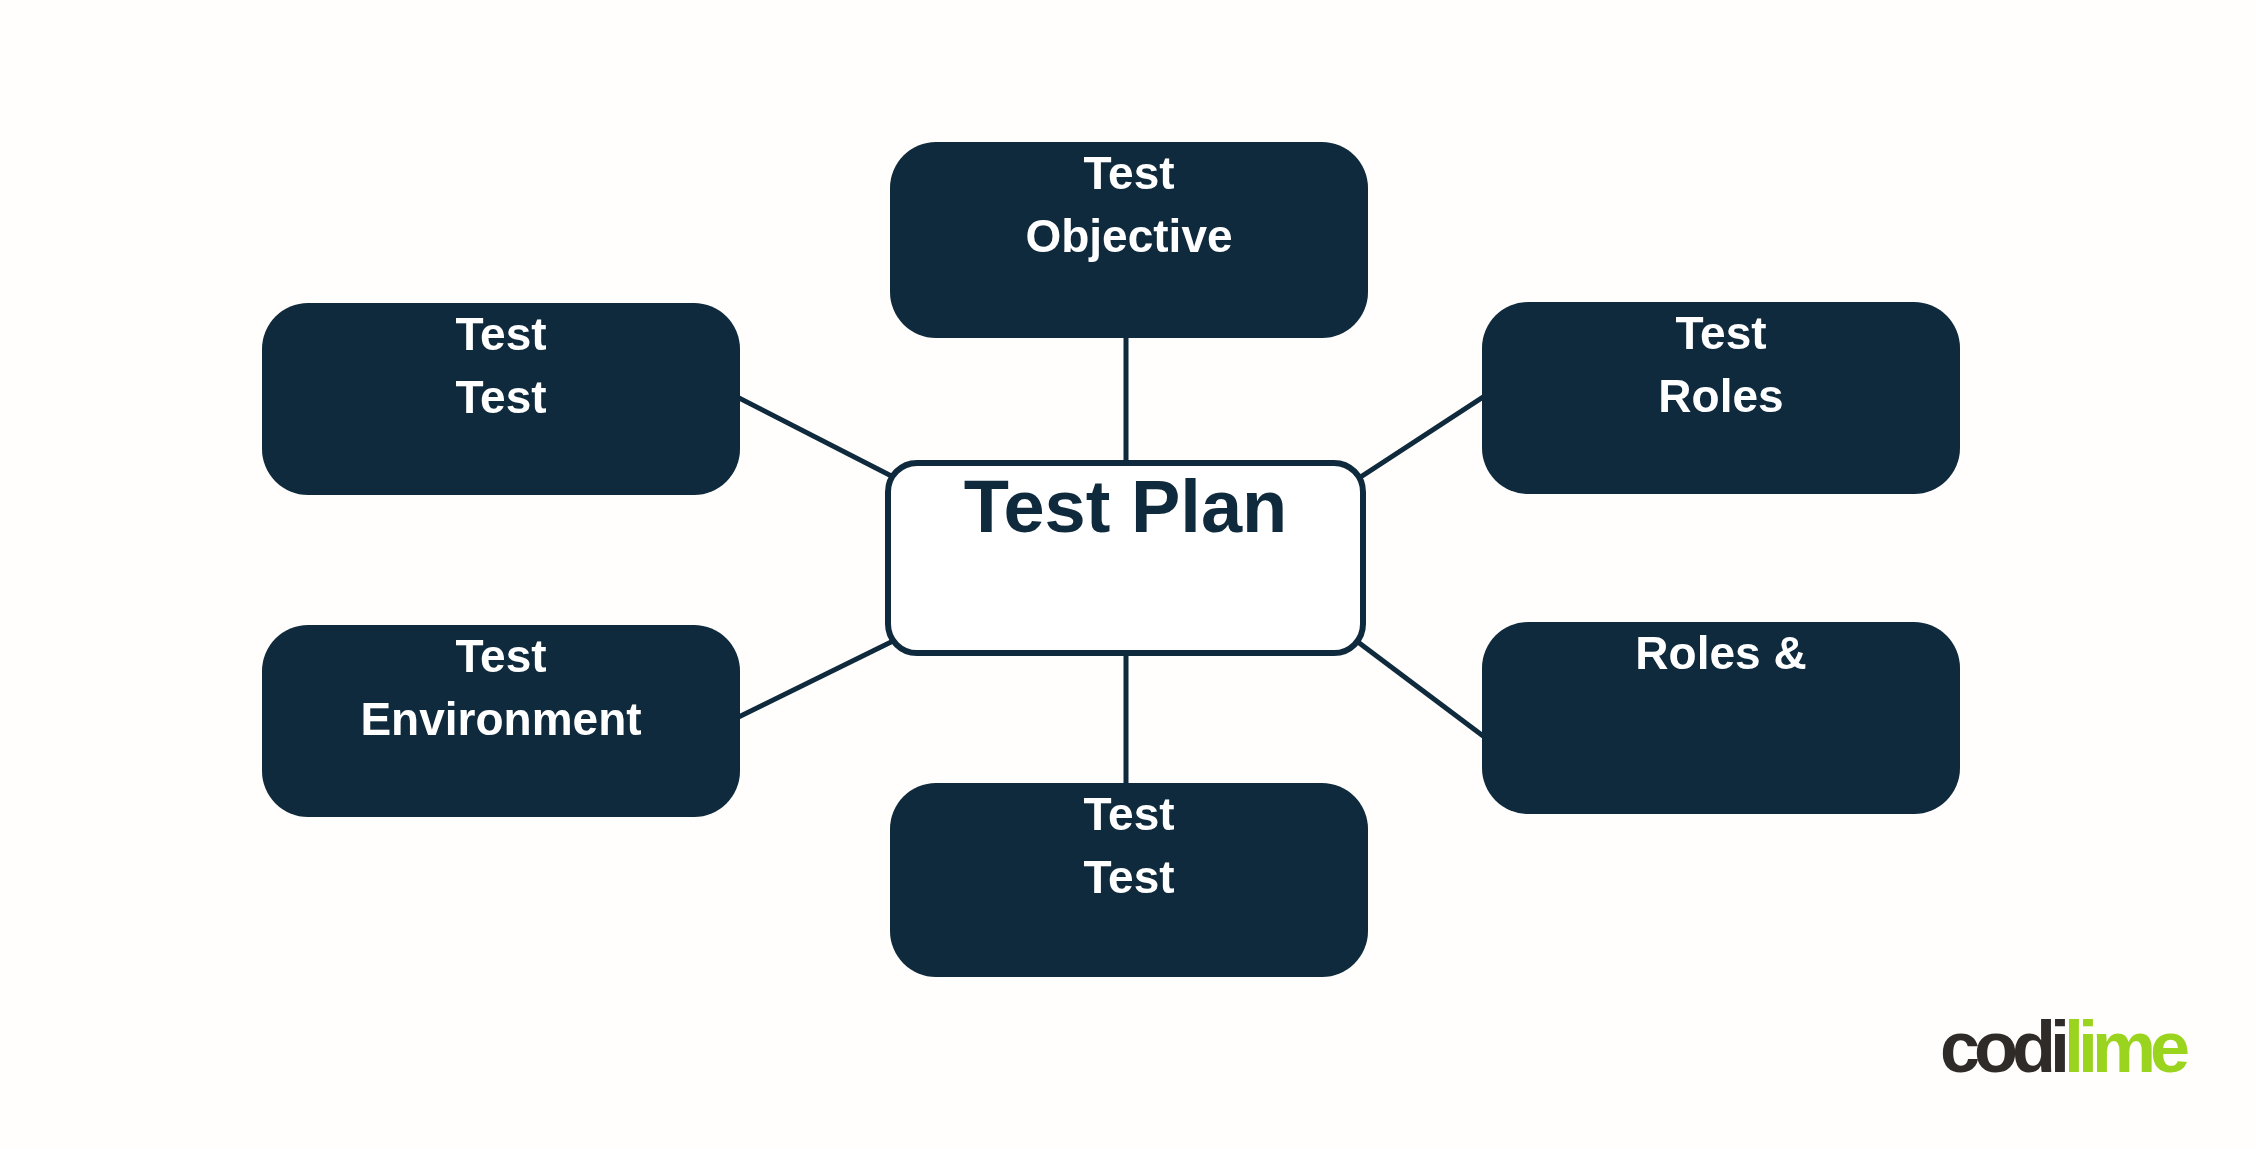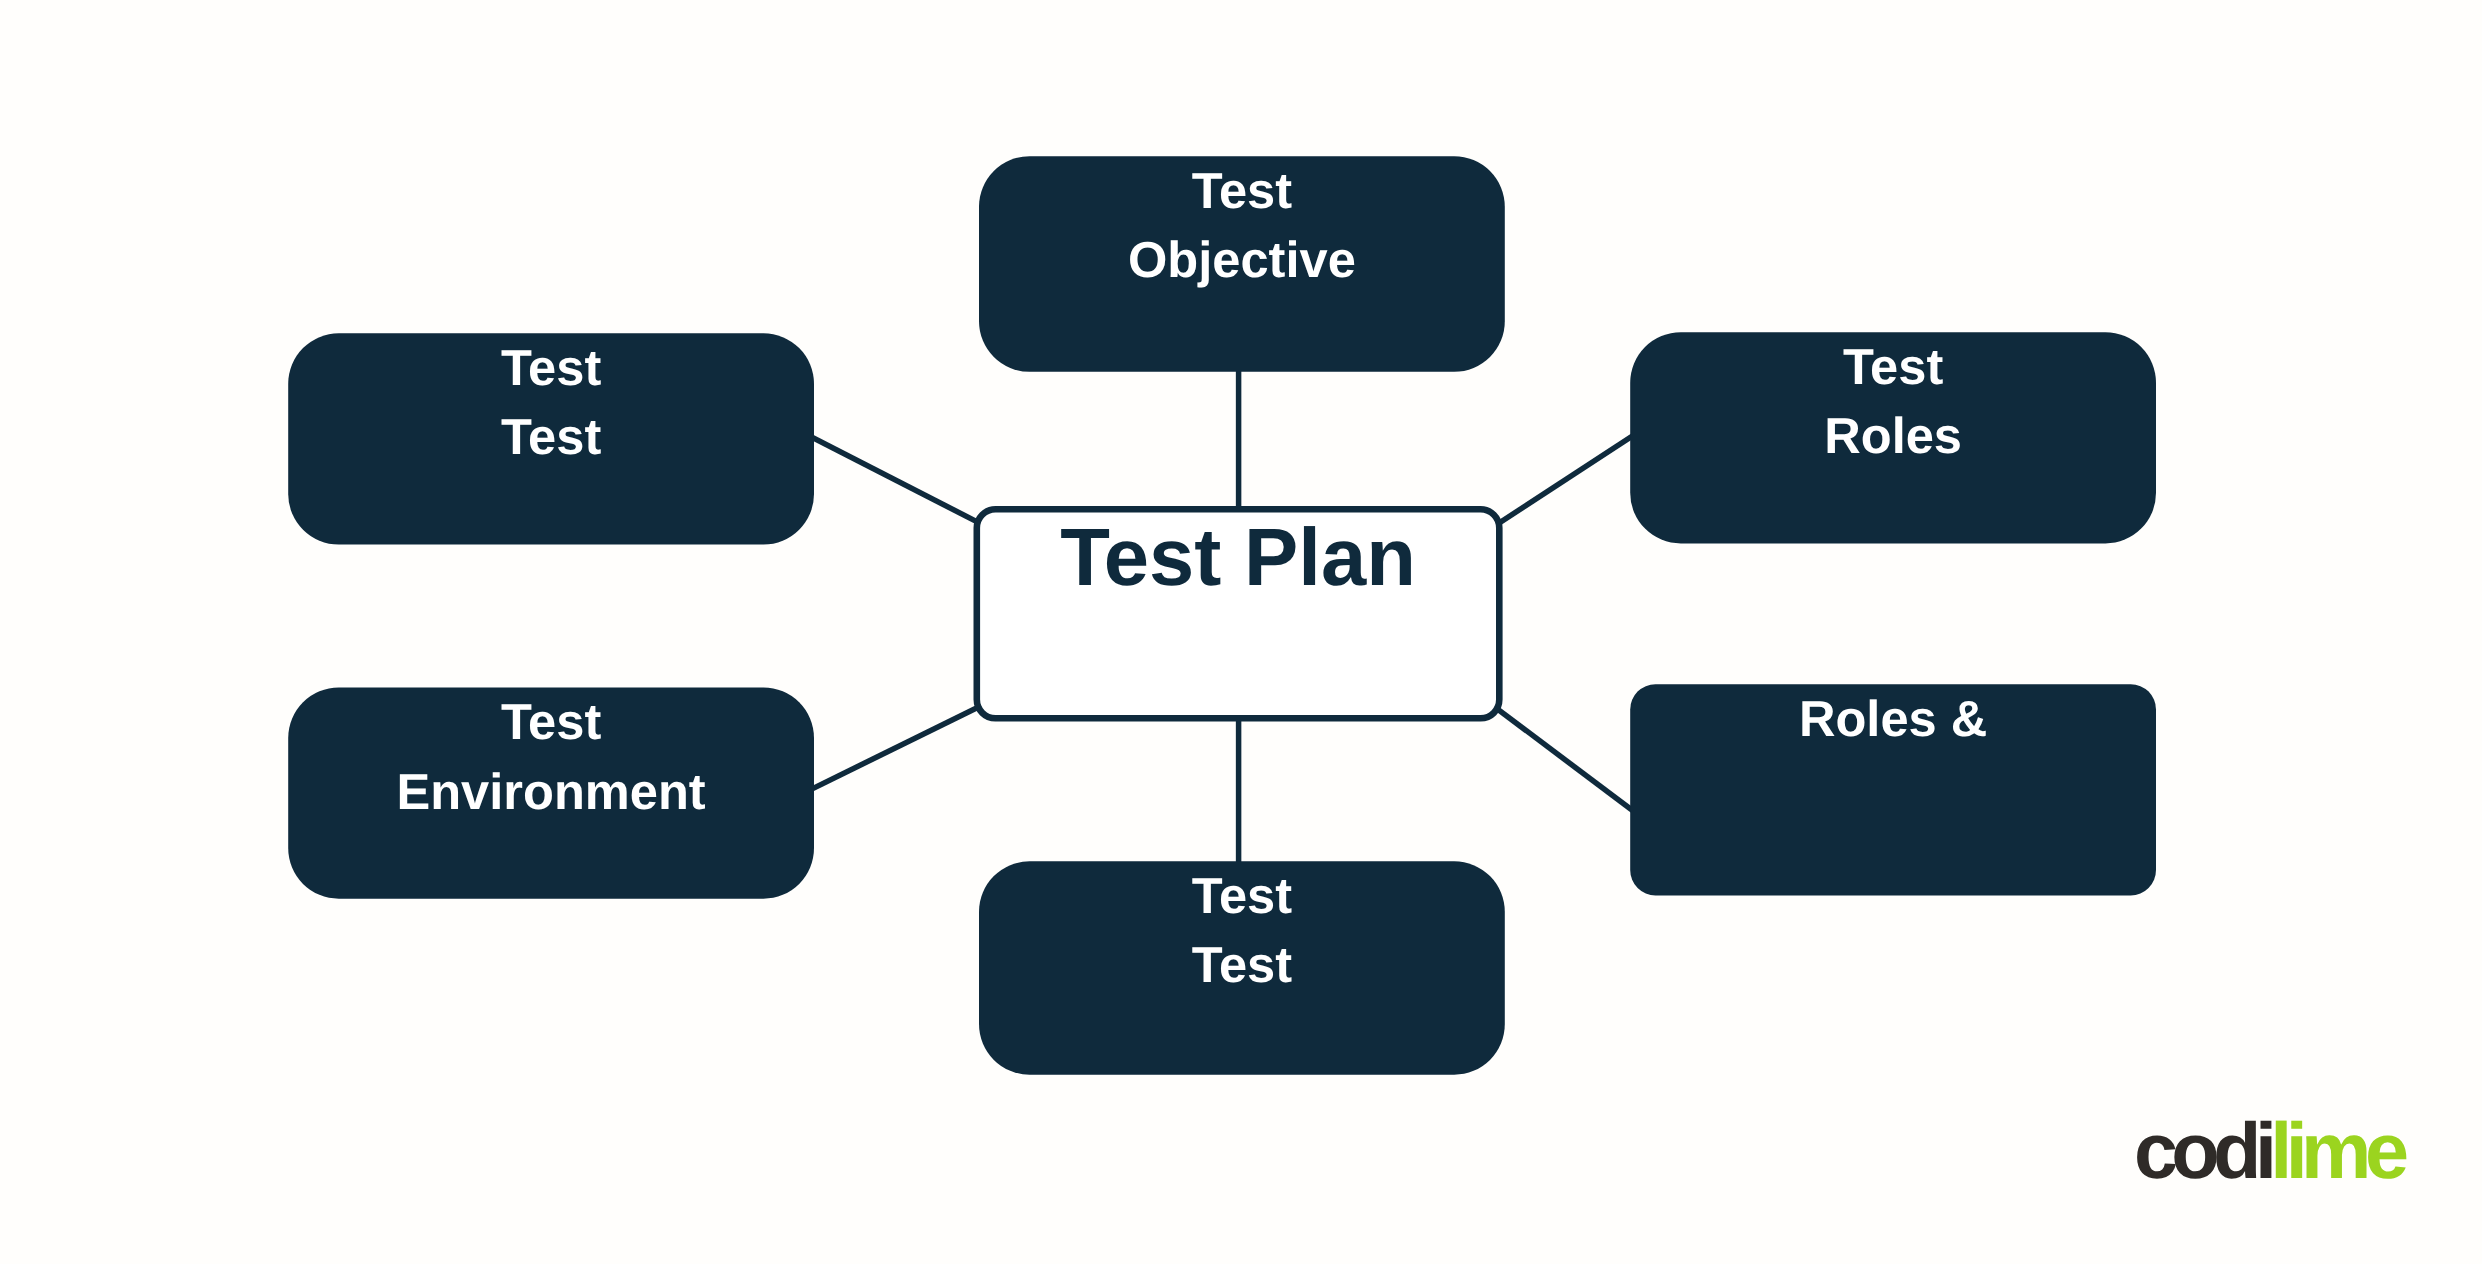--- a/index.html
+++ b/index.html
@@ -45,28 +45,28 @@
     align-items: center;
     text-align: center;
     font-weight: bold;
     font-size: 46px;
     line-height: 1.38;
   }
   .n-objective   { left: 890px;  top: 142px; width: 478px; height: 196px; }
   .n-scope       { left: 262px;  top: 303px; width: 478px; height: 192px; }
   .n-design      { left: 1482px; top: 302px; width: 478px; height: 192px; }
   .n-environment { left: 262px;  top: 625px; width: 478px; height: 192px; }
-  .n-roles       { left: 1482px; top: 622px; width: 478px; height: 192px; border-radius: 23px; }
+  .n-roles       { left: 1482px; top: 622px; width: 478px; height: 192px; }
   .n-tools       { left: 890px;  top: 783px; width: 478px; height: 194px; }
   .n-center {
     left: 885px; top: 460px; width: 481px; height: 196px;
     background: var(--center-fill);
     color: var(--navy);
     border: 6px solid var(--navy);
-    border-radius: 20px;
+    border-radius: 32px;
     font-size: 74px;
     line-height: 1.1;
   }
   .logo {
     position: absolute;
     right: 72px;
     bottom: 66px;
     z-index: 1;
     font-weight: bold;
     font-size: 72px;

